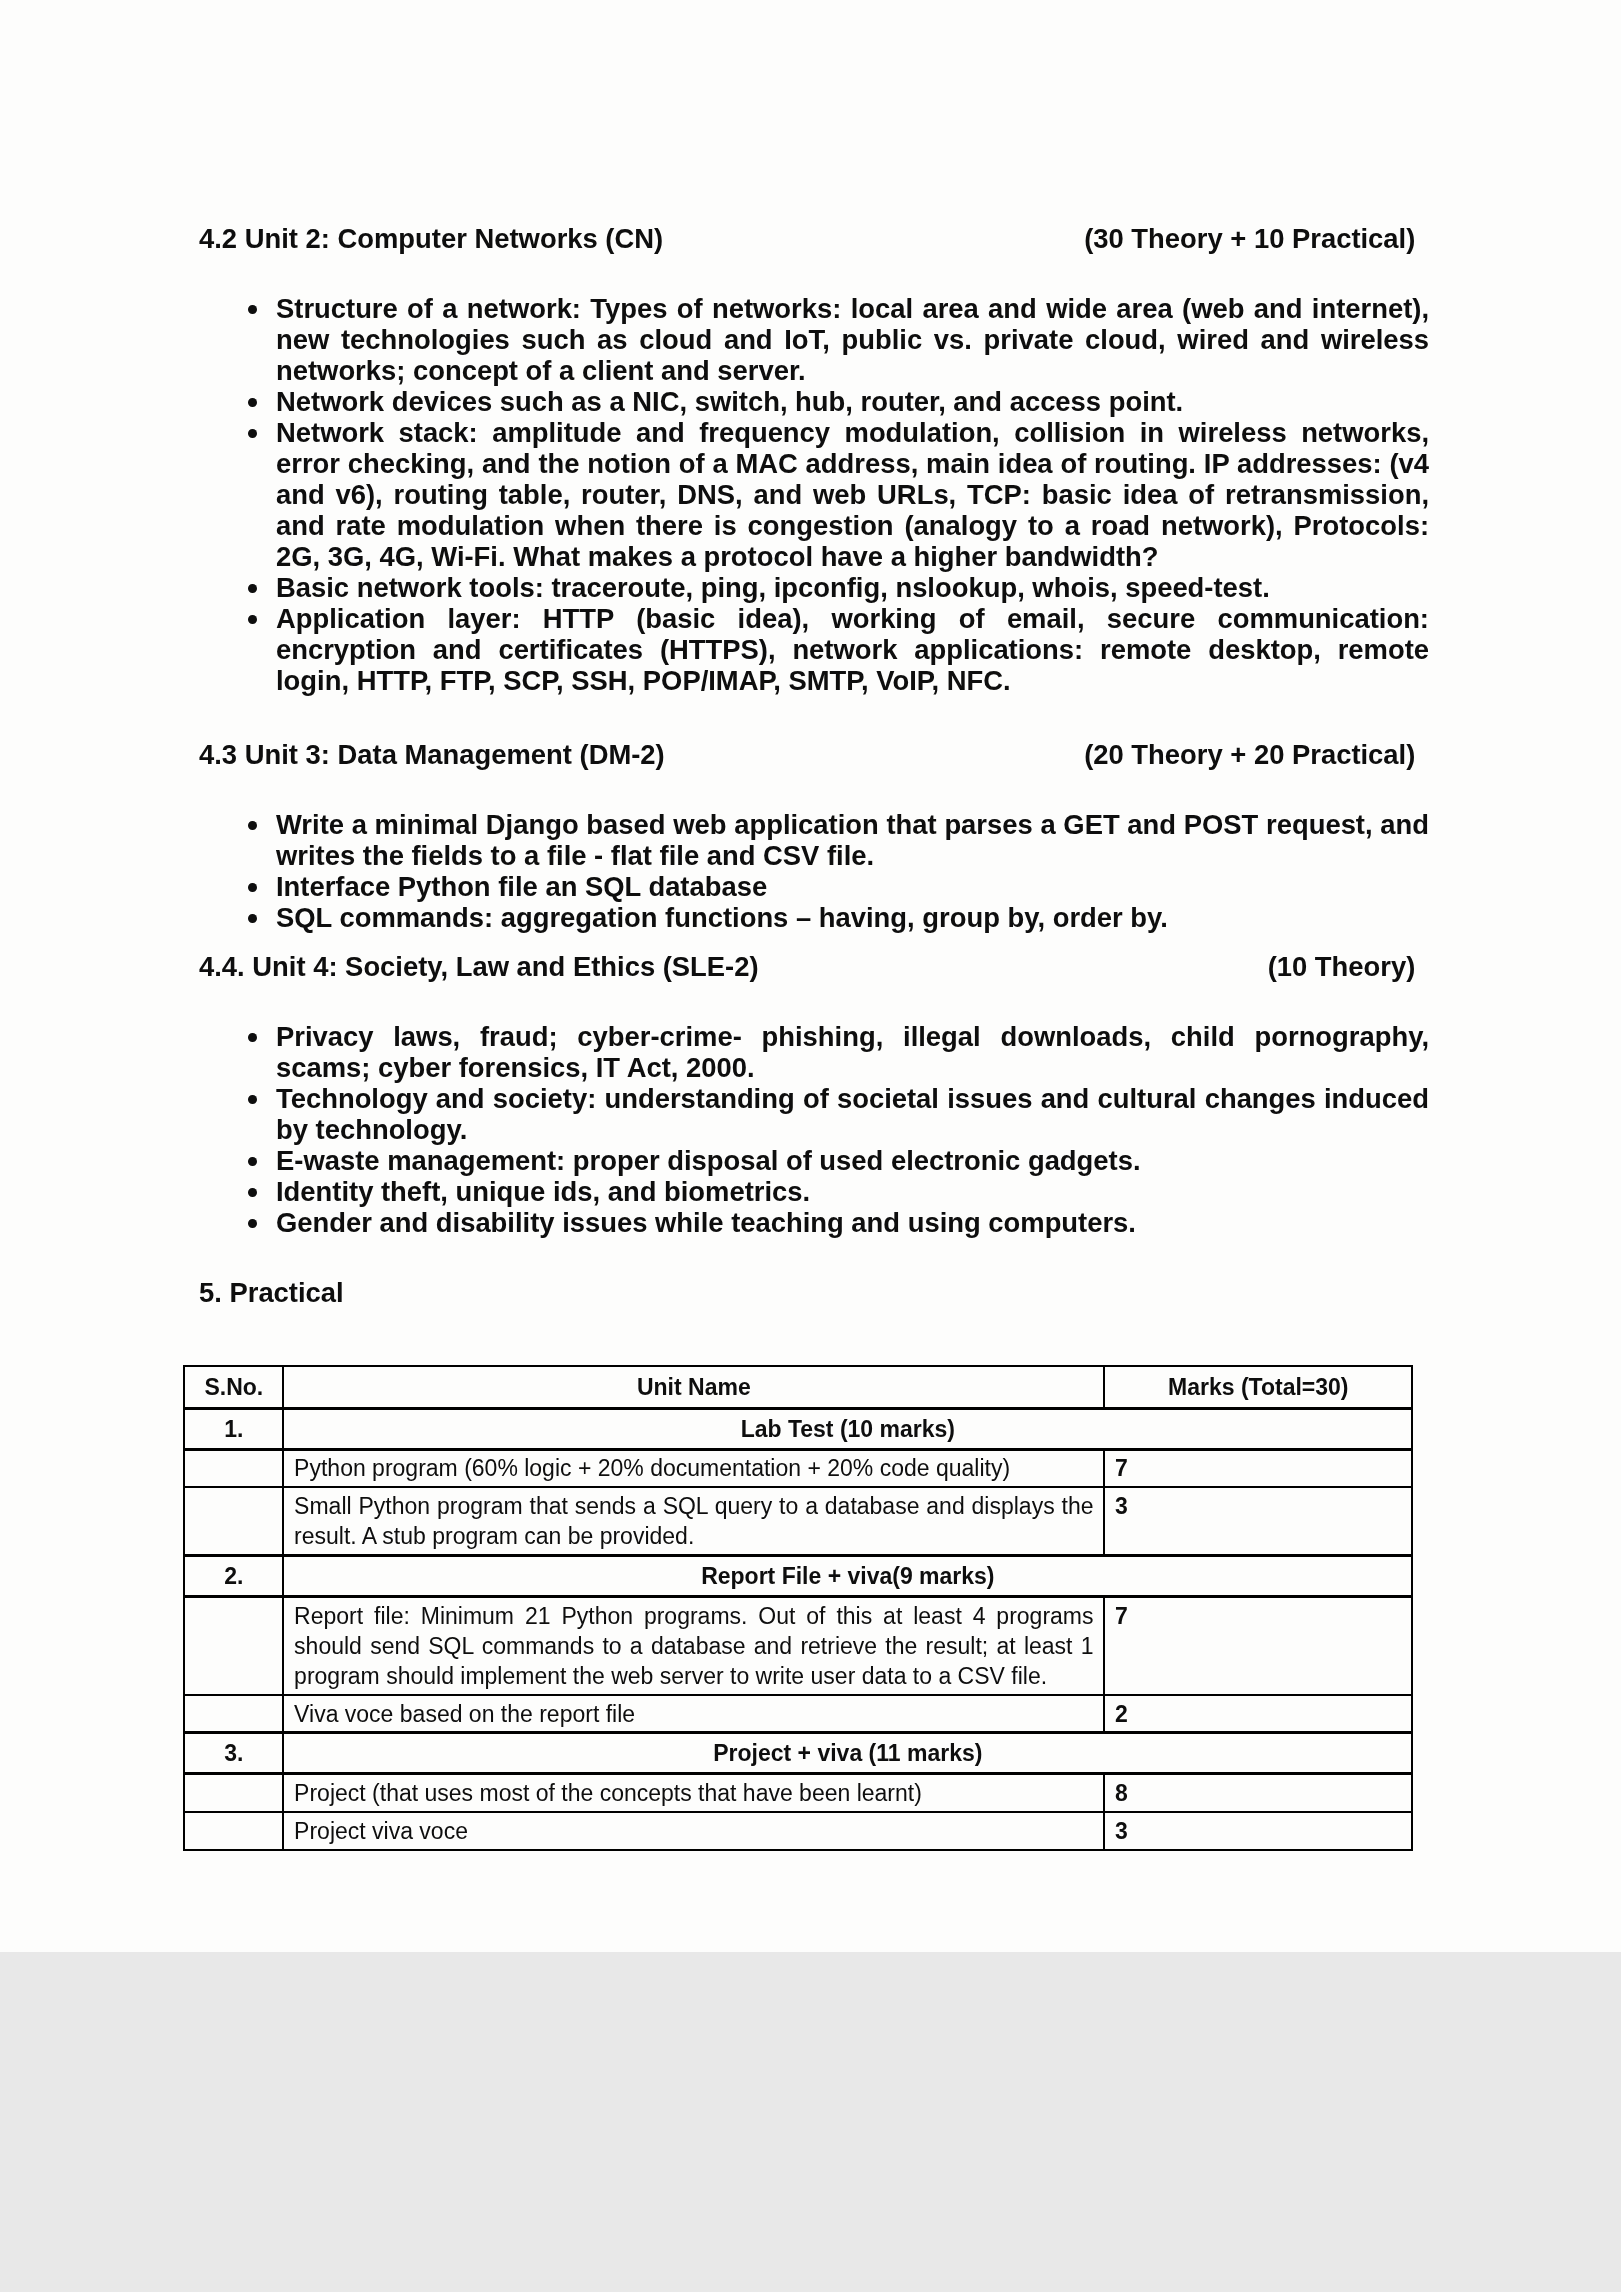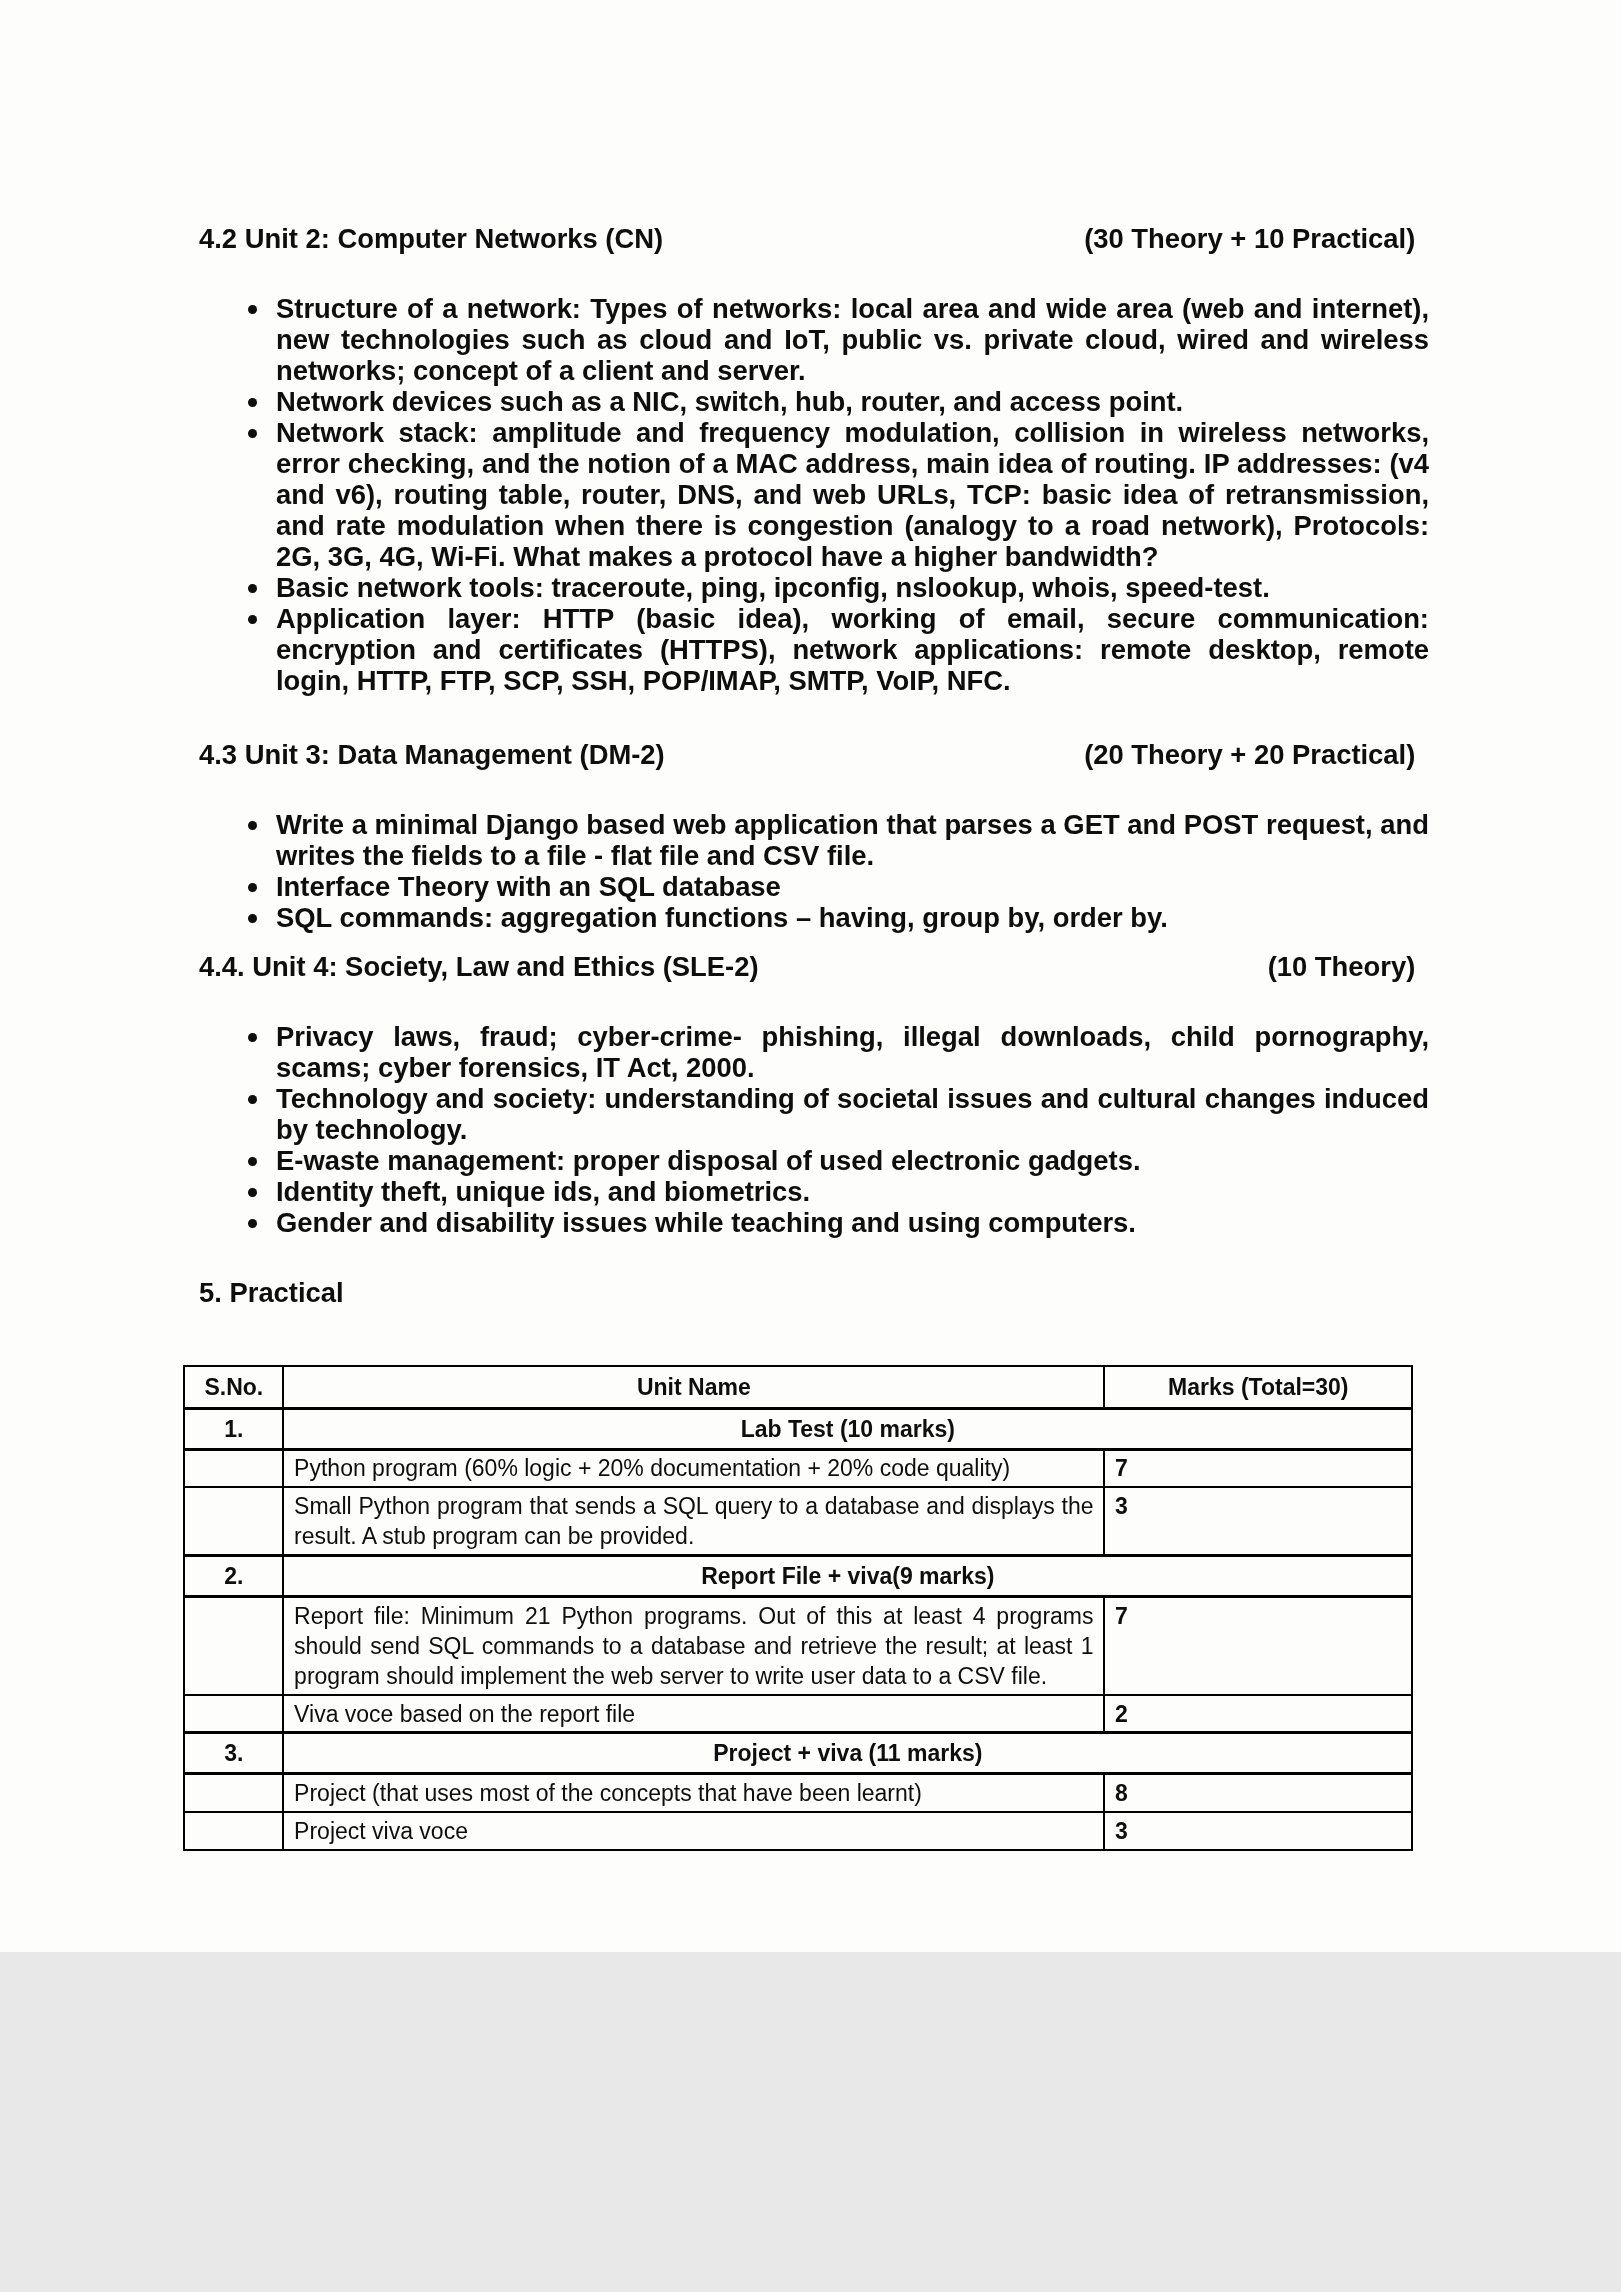--- a/index.html
+++ b/index.html
@@ -101,21 +101,21 @@
       </ul>
     </section>
 
     <section>
       <h2 class="sec-head head-2">
         <span>4.3 Unit 3: Data Management (DM-2)</span>
         <span class="marks-span">(20 Theory + 20 Practical)</span>
       </h2>
       <ul class="bullets">
         <li>Write a minimal Django based web application that parses a GET and POST request, and writes the fields to a file - flat file and CSV file.</li>
-        <li>Interface Theory with an SQL database</li>
+        <li>Interface Python file an SQL database</li>
         <li>SQL commands: aggregation functions – having, group by, order by.</li>
       </ul>
     </section>
 
     <section>
       <h2 class="sec-head head-3">
         <span>4.4. Unit 4: Society, Law and Ethics (SLE-2)</span>
         <span class="marks-span">(10 Theory)</span>
       </h2>
       <ul class="bullets">

